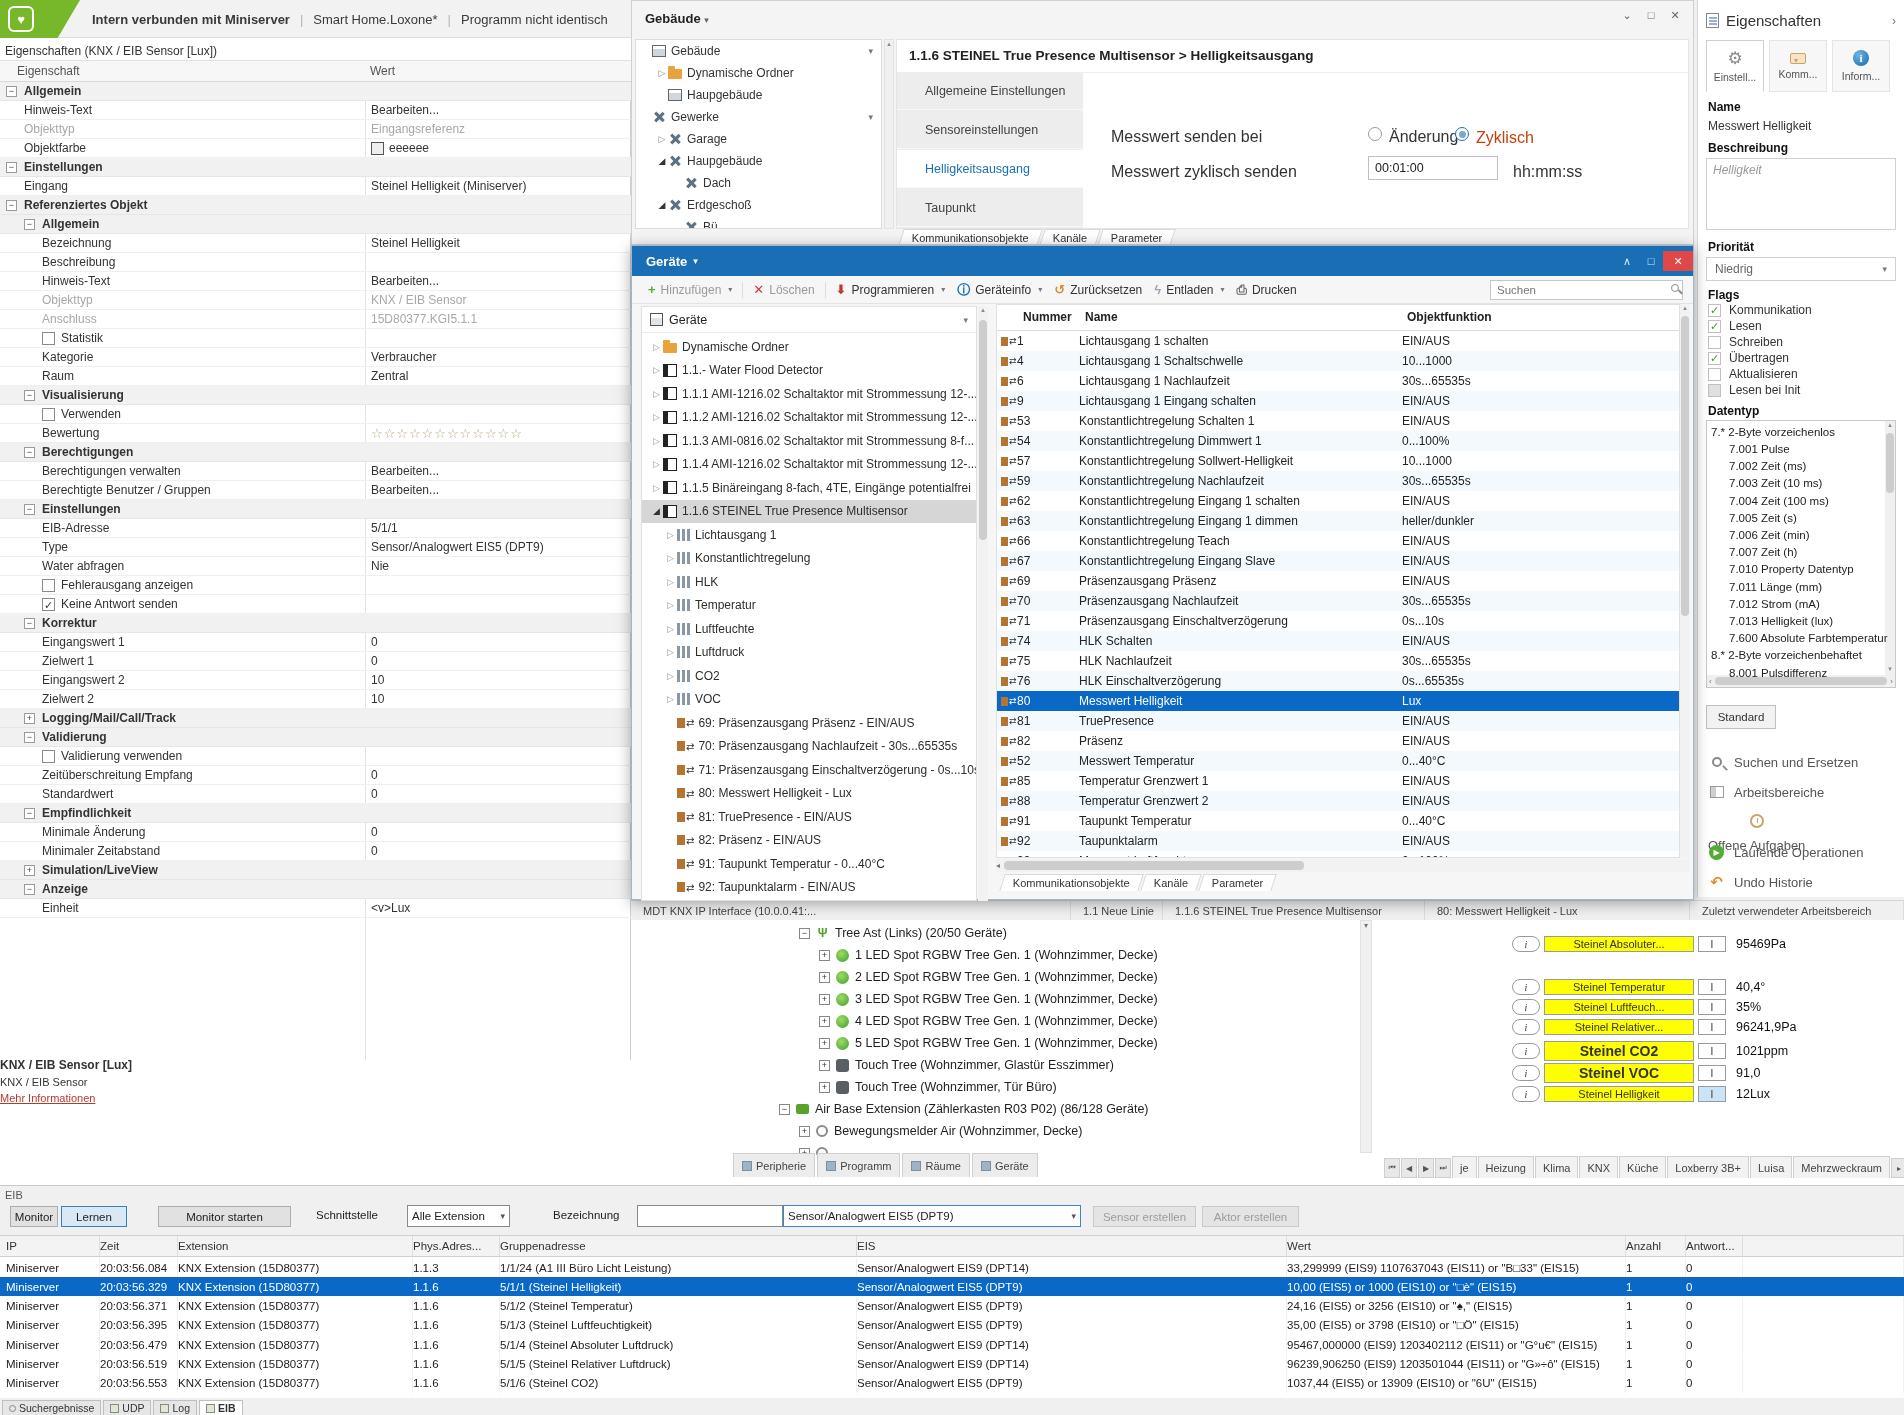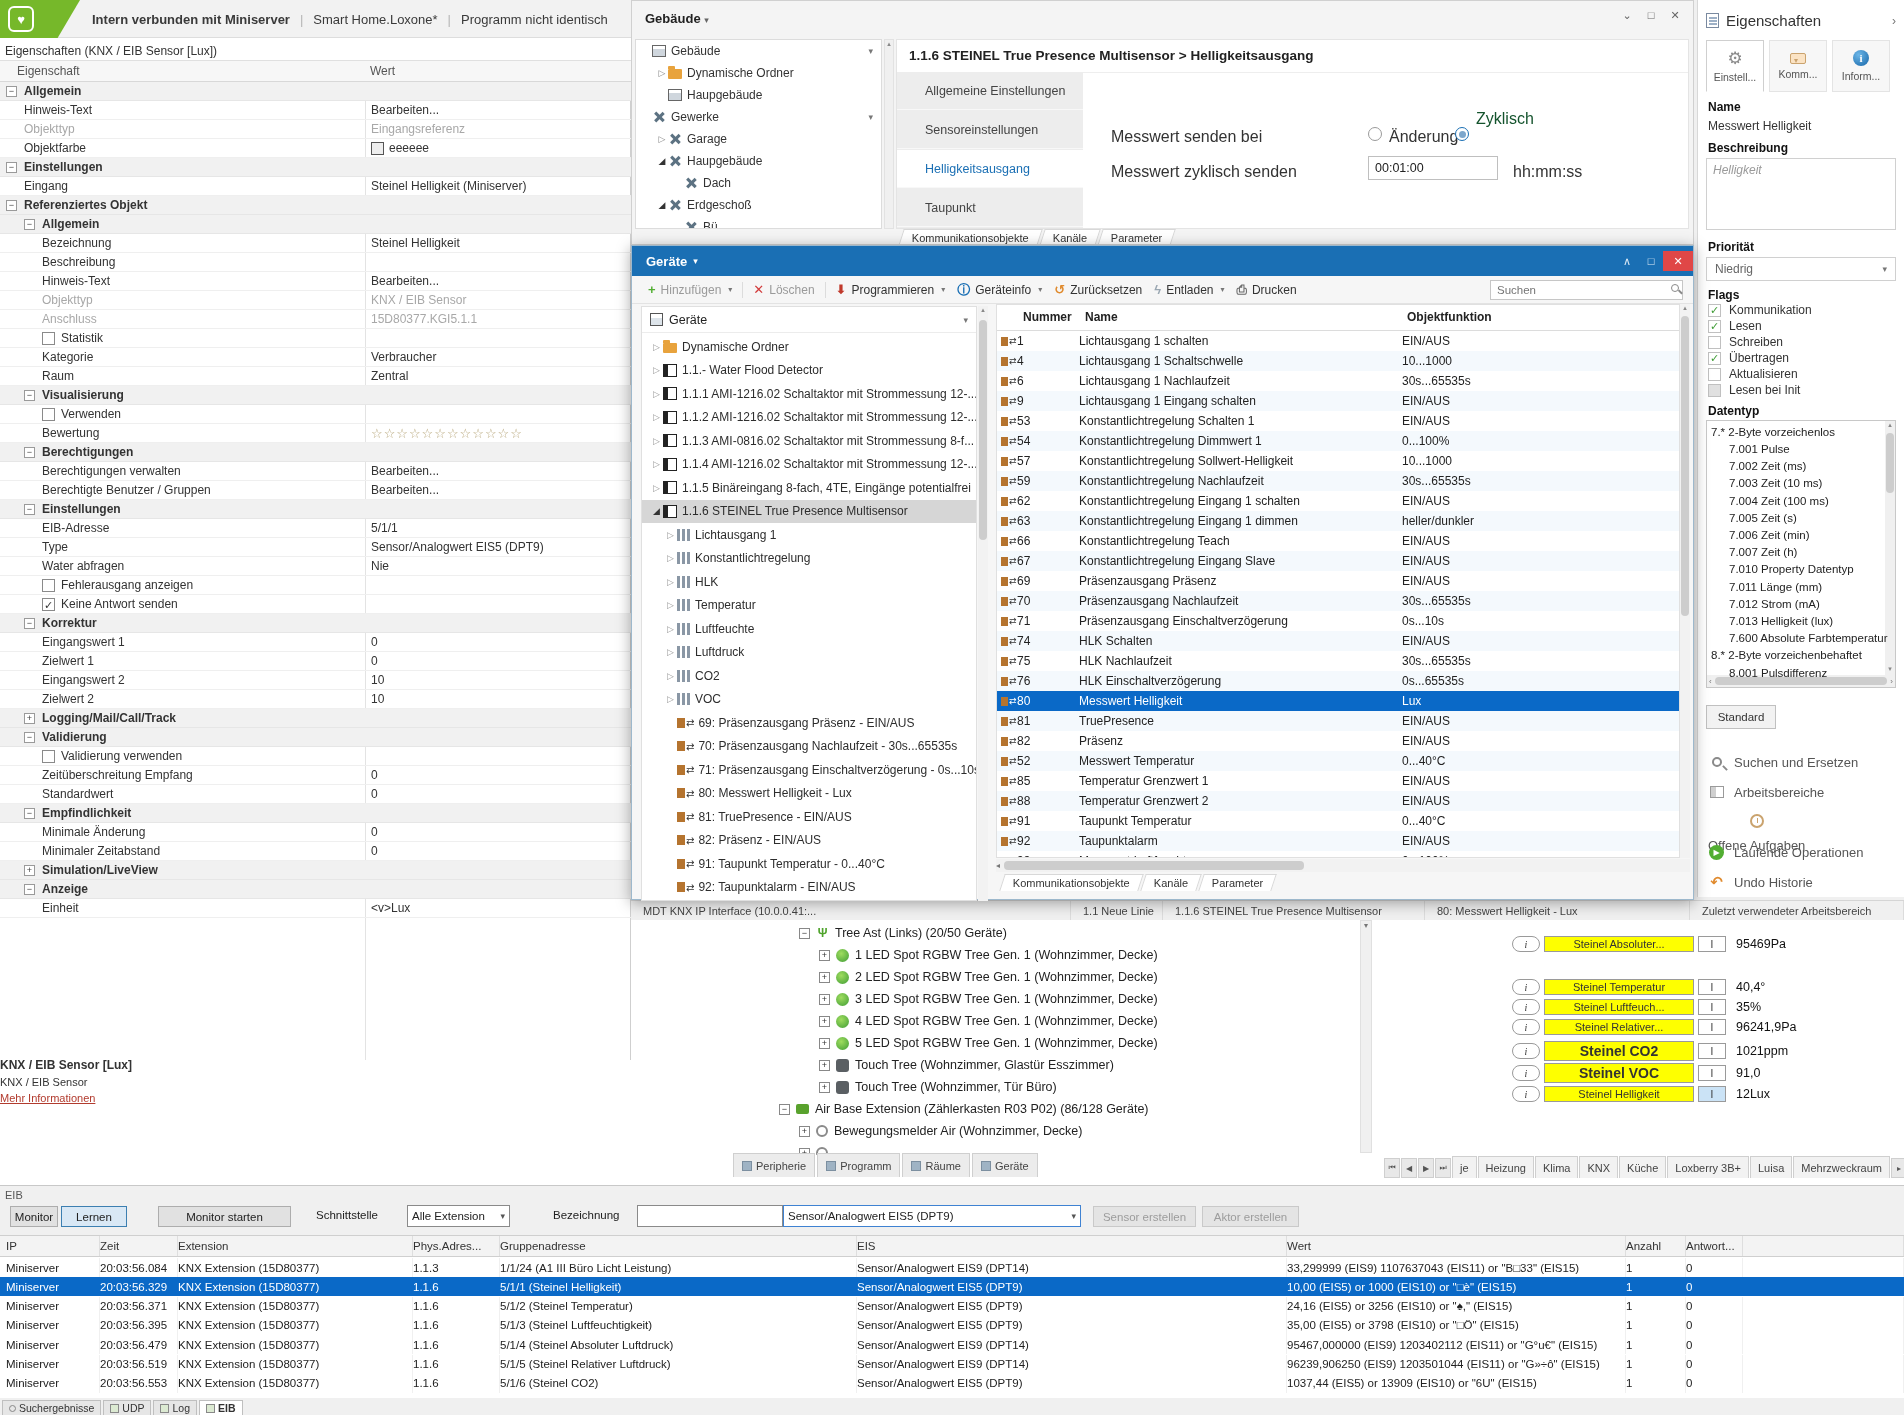--- a/index.html
+++ b/index.html
@@ -877,21 +877,21 @@
         <div class="ptab-item" style="top: 0px;">Allgemeine Einstellungen</div>
         <div class="ptab-item" style="top: 39px;">Sensoreinstellungen</div>
         <div class="ptab-item on" style="top: 78px;">Helligkeitsausgang</div>
         <div class="ptab-item" style="top: 117px;">Taupunkt</div>
       </div>
     <div class="param-body">
       <div class="fld-label" style="left:28px;top:55px">Messwert senden bei</div>
       <div class="radio" style="left:285px;top:54px"></div>
       <div class="fld-label" style="left:306px;top:55px">Änderung</div>
       <div class="radio on" style="left:372px;top:54px"></div>
-      <div class="fld-label" style="left:393px;top:37px;color:#14532d">Zyklisch</div>
+      <div class="fld-label" style="left:393px;top:56px;color:#c2410c">Zyklisch</div>
       <div class="fld-label" style="left:28px;top:90px">Messwert zyklisch senden</div>
       <input class="tinput" style="left: 285px; top: 83px; width: 130px;" value="00:01:00">
       <div class="fld-label" style="left:430px;top:90px">hh:mm:ss</div>
     </div>
   </div>
   <div class="topo-tabs" id="topo-tabs">
       <div class="stab">
         <span>Kommunikationsobjekte</span>
       </div>
       <div class="stab">

